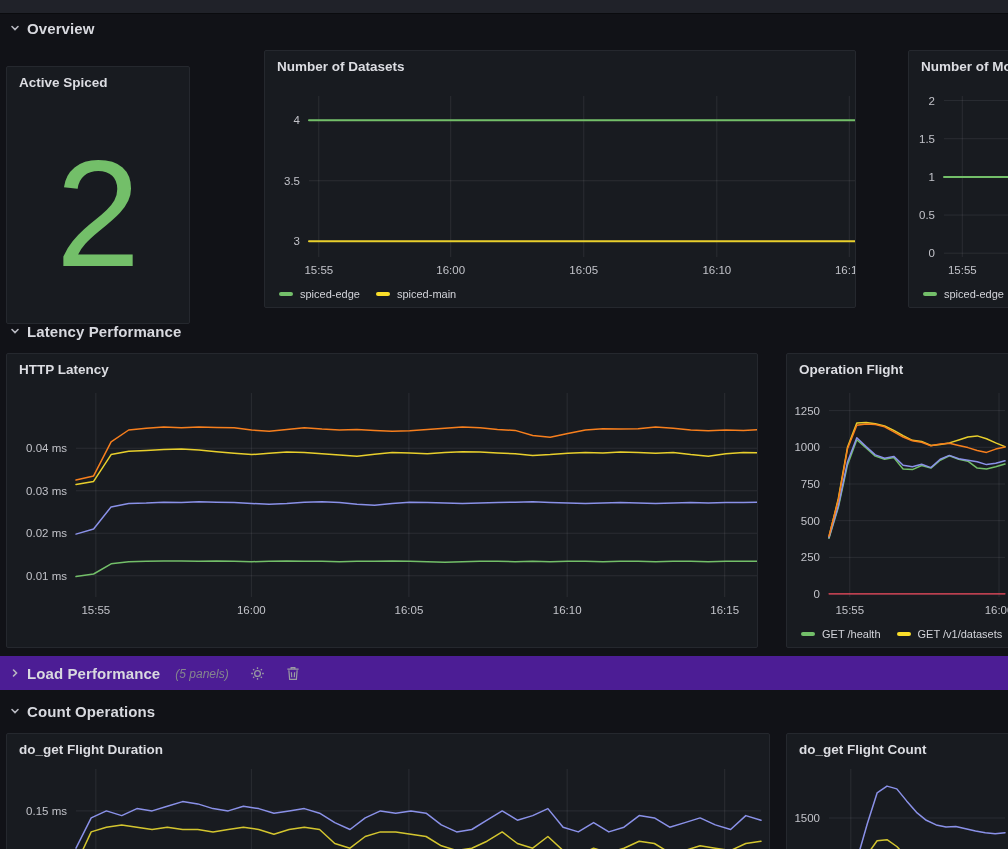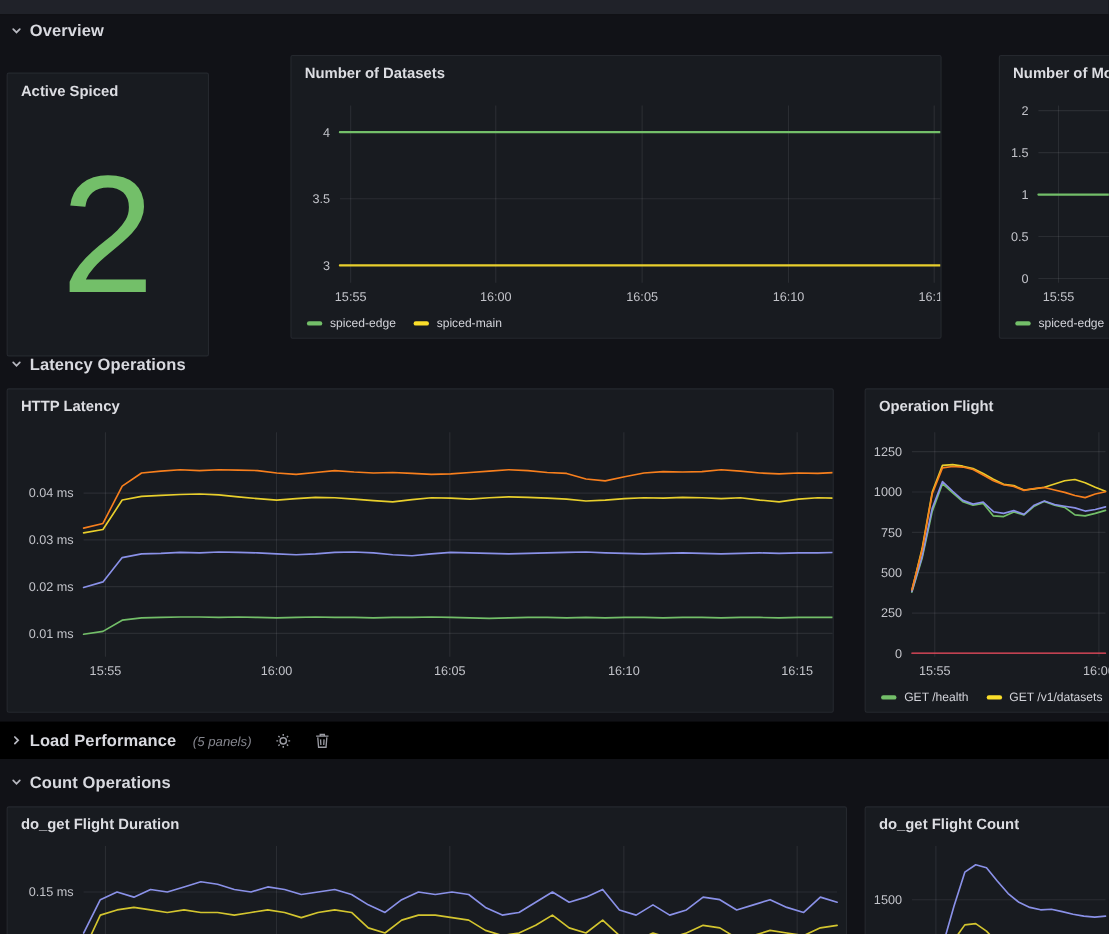--- a/index.html
+++ b/index.html
@@ -5,21 +5,21 @@
   html,body{margin:0;padding:0;}
   body{
     position:relative;width:1008px;height:849px;overflow:hidden;
     background:#111217;font-family:"Liberation Sans",sans-serif;
     -webkit-font-smoothing:antialiased;
   }
   .topbar{position:absolute;left:0;top:0;width:1008px;height:13px;background:#202229;border-bottom:1px solid #0a0b0e;}
   .section-row{position:absolute;left:0;width:1008px;height:28px;display:flex;align-items:center;padding-left:9px;box-sizing:border-box;cursor:pointer;}
   .section-row .chev{display:flex;align-items:center;color:#b7b8c0;margin-right:6px;}
   .section-title{font-size:15px;font-weight:700;color:#d8d9df;letter-spacing:.1px;}
-  .load-row{background:#000000;height:34px;}
+  .load-row{background:#4c1d95;height:34px;}
   .panels-count{font-size:12px;font-style:italic;color:#85868e;margin-left:15px;margin-top:2px;}
   .icon-btn{display:flex;align-items:center;color:#9a9ba3;margin-left:21px;cursor:pointer;}
   .panel{position:absolute;background:#181b20;border:1px solid #25282e;border-radius:2px;box-sizing:border-box;overflow:hidden;}
   .panel-title{position:absolute;top:8px;left:12px;font-size:13.5px;font-weight:600;color:#dcdde2;white-space:nowrap;cursor:pointer;z-index:2;}
   .chart{position:absolute;inset:0;width:100%;height:100%;}
   .chart text{font-family:"Liberation Sans",sans-serif;font-size:11.5px;fill:#c2c3c9;}
   .chart .ty{text-anchor:end;}
   .chart .tx{text-anchor:middle;}
   .chart line.grid{stroke:rgba(204,204,220,0.10);stroke-width:1;}
   .legend{position:absolute;left:14px;bottom:7px;display:flex;gap:16px;align-items:center;white-space:nowrap;z-index:2;}
@@ -105,21 +105,21 @@
       <span class="legend-item"><i style="background: rgb(115, 191, 105);"></i>spiced-edge</span>
     </div>
 </div>
 
 <div class="section-row s-latency">
   <span class="chev">
     <svg width="12" height="12" viewBox="0 0 12 12">
         <path d="M3 4.5 L6 7.5 L9 4.5" stroke="currentColor" stroke-width="1.6" fill="none" stroke-linecap="round"></path>
       </svg>
   </span>
-  <span class="section-title">Latency Operations</span>
+  <span class="section-title">Latency Performance</span>
 </div>
 
 <div class="panel p-http">
   <div class="panel-title">HTTP Latency</div>
   <svg class="chart">
       <line x1="88.86500000000001" x2="88.86500000000001" y1="39" y2="243" class="grid"></line>
       <text x="88.86500000000001" y="260" class="tx">15:55</text>
       <line x1="244.36" x2="244.36" y1="39" y2="243" class="grid"></line>
       <text x="244.36" y="260" class="tx">16:00</text>
       <line x1="401.90999999999997" x2="401.90999999999997" y1="39" y2="243" class="grid"></line>

